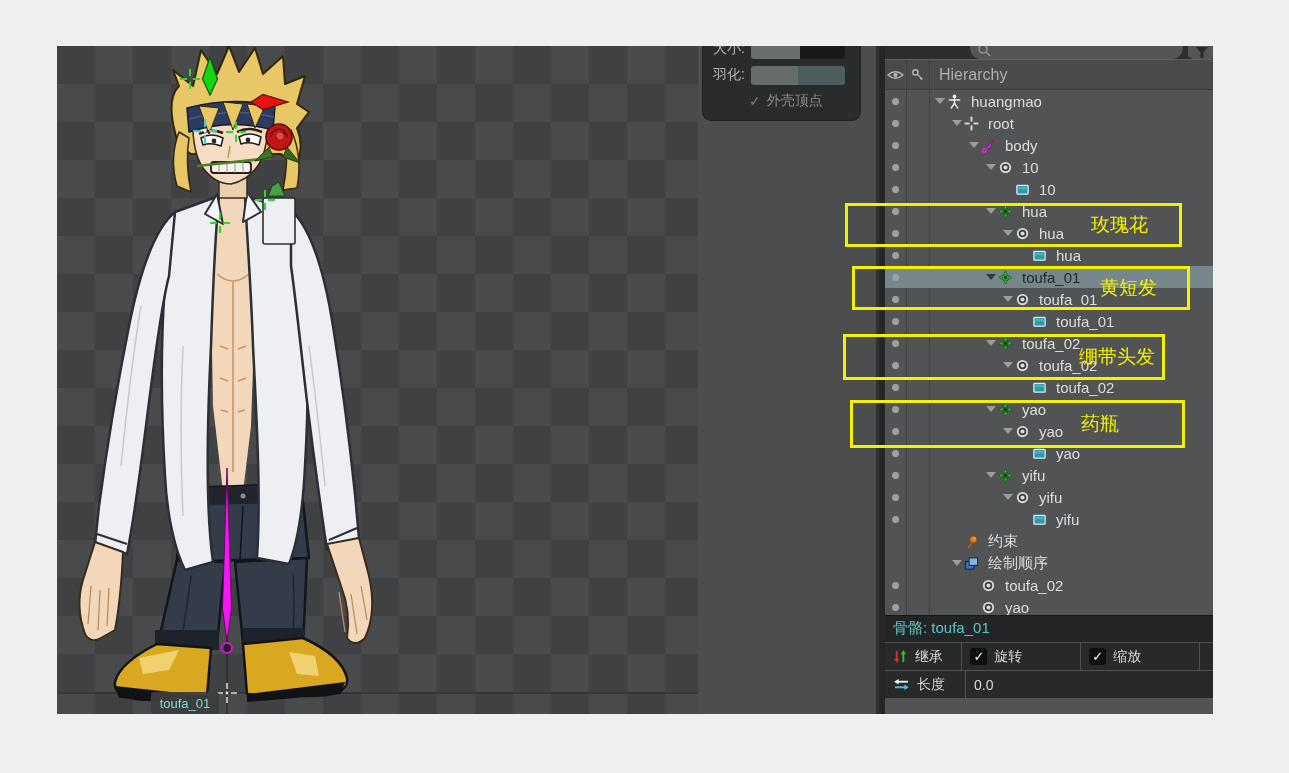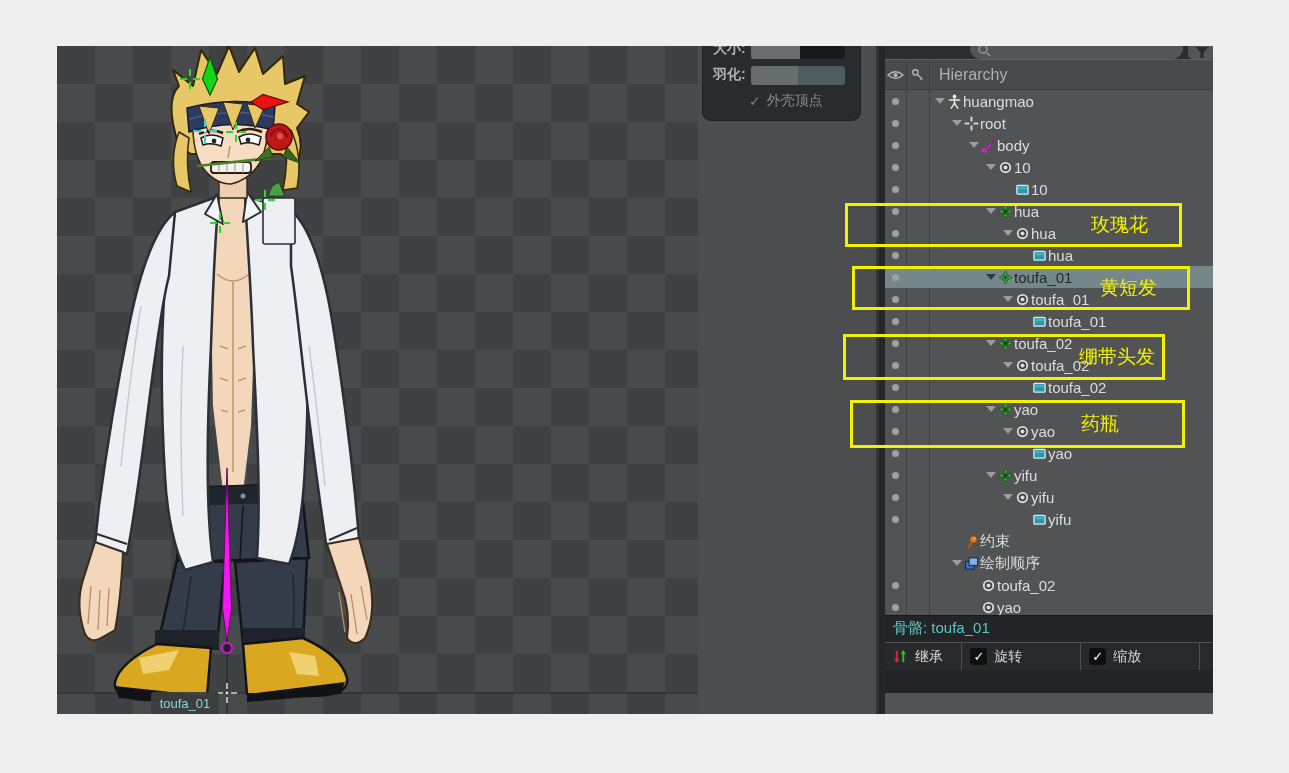--- a/index.html
+++ b/index.html
@@ -16,21 +16,21 @@
     background-position:0 0,38px 38px;background-size:76px 76px;}
   #viewport svg{position:absolute;left:0;top:0;}
   .vp-tooltip{position:absolute;left:94px;top:646px;width:68px;height:22px;background:rgba(60,62,63,.94);
     border-radius:3px;color:#85d8d8;font-size:13px;display:flex;align-items:center;justify-content:center;}
 
   
   #midstrip{position:absolute;left:641px;top:0;width:178px;height:668px;background:#4b4d4e;}
   #toolpanel{position:absolute;left:646px;top:-14px;width:157px;height:88px;background:#2a2b2c;
     border-radius:8px;box-shadow:0 0 0 1px #1f2021;padding:4px 0;}
   .tp-row{display:flex;align-items:center;height:26px;padding:0 10px;}
-  .tp-label{width:38px;color:#b0b2b3;font-size:14px;font-weight:bold;}
+  .tp-label{width:38px;color:#b0b2b3;font-size:14px;}
   .tp-slider{width:94px;height:19px;border-radius:3px;overflow:hidden;display:flex;}
   .tp-slider .l{height:100%;}
   .tp-check{display:flex;align-items:center;gap:6px;padding-left:36px;color:#8a8d8e;font-size:14px;}
   .tp-check .mark{color:#7e8182;font-size:14px;}
 
   
   #hier{position:absolute;left:819px;top:0;width:337px;height:668px;background:#525354;border-left:3px solid #313233;}
   #hier .leftstrip{position:absolute;left:0;top:0;width:6px;height:668px;background:#252627;}
   #searchbar{position:absolute;left:0;top:0;width:337px;height:14px;background:#2c2d2e;overflow:hidden;border-bottom:1px solid #606162;}
   #searchinput{position:absolute;left:91px;top:-9px;width:213px;height:22px;background:#545556;border:none;
@@ -49,21 +49,21 @@
   .tree-row.selected{background:#75878b;}
   .tree-row .dotcell{width:21px;display:flex;justify-content:center;flex:none;}
   .tree-row .keycell{width:23px;flex:none;}
   .dot{width:7px;height:7px;border-radius:50%;background:#9fa0a1;}
   .indent{flex:none;}
   .tri{flex:none;width:13px;display:flex;justify-content:center;}
   .tri i{width:0;height:0;border-left:5px solid transparent;border-right:5px solid transparent;border-top:6px solid #9b9c9d;}
   .tree-row.selected .tri i{border-top-color:#2f3b3e;}
   .ticon{flex:none;width:17px;height:16px;display:flex;align-items:center;justify-content:center;}
   .ticon svg{width:15px;height:15px;display:block;}
-  .tlabel{color:#dcdddd;font-size:15px;margin-left:0;white-space:nowrap;}
+  .tlabel{color:#dcdddd;font-size:15px;margin-left:8px;white-space:nowrap;}
   .tree-row.selected .tlabel{color:#1f282b;}
 
   
   #boneinfo{position:absolute;left:6px;top:569px;width:331px;height:78px;background:#232425;border-top:1px solid #171819;}
   #bonetitle{height:25px;display:flex;align-items:center;padding-left:8px;color:#5fc6c6;font-size:15px;}
   .bi-grid{position:absolute;left:0;top:26px;width:331px;}
   .bi-row{display:flex;height:28px;border-top:1px solid #4e5052;background:#28292b;}
   .bi-cell{display:flex;align-items:center;gap:7px;padding:0 8px;border-right:1px solid #4e5052;color:#d8d9da;font-size:14px;}
   .bi-c1{width:81px;}
   .bi-c2{width:125px;}
@@ -718,20 +718,32 @@
           <div class="bi-cell bi-c2">
             <span class="chk">✓</span>
             <span>旋转</span>
           </div>
           <div class="bi-cell bi-c3">
             <span class="chk">✓</span>
             <span>缩放</span>
           </div>
           <div class="bi-cell bi-last"></div>
         </div>
+        <div class="bi-row">
+          <div class="bi-cell bi-c1">
+            <svg width="17" height="13" viewBox="0 0 18 14">
+              <polygon points="1,4 6,1 6,7" fill="#e8f4f6"></polygon>
+              <line x1="5" y1="4" x2="16" y2="4" stroke="#e8f4f6" stroke-width="2"></line>
+              <polygon points="17,10 12,7 12,13" fill="#4cc0d4"></polygon>
+              <line x1="2" y1="10" x2="13" y2="10" stroke="#4cc0d4" stroke-width="2"></line>
+            </svg>
+            <span>长度</span>
+          </div>
+          <div class="bi-cell bi-last">0.0</div>
+        </div>
       </div>
     </div>
   </div>
 
   <div class="anno" style="left:788px;top:157px;width:337px;height:44px;">
     <span style="right:31px;text-align:center;">玫瑰花</span>
   </div>
   <div class="anno" style="left:795px;top:220px;width:338px;height:44px;">
     <span style="right:30px;">黄短发</span>
   </div>

